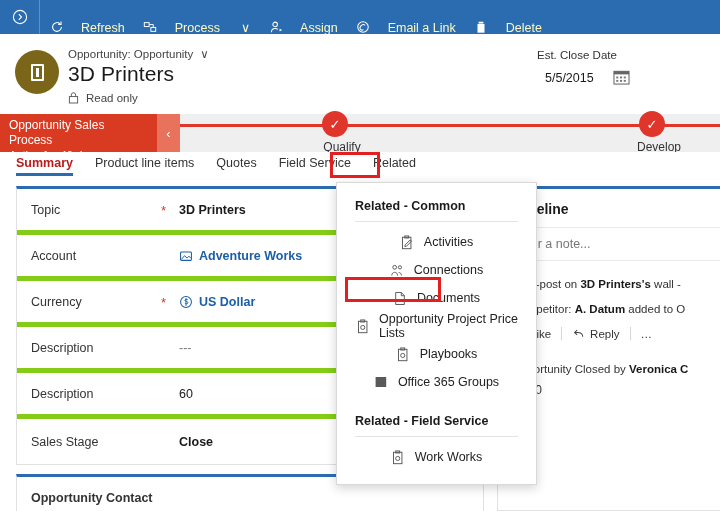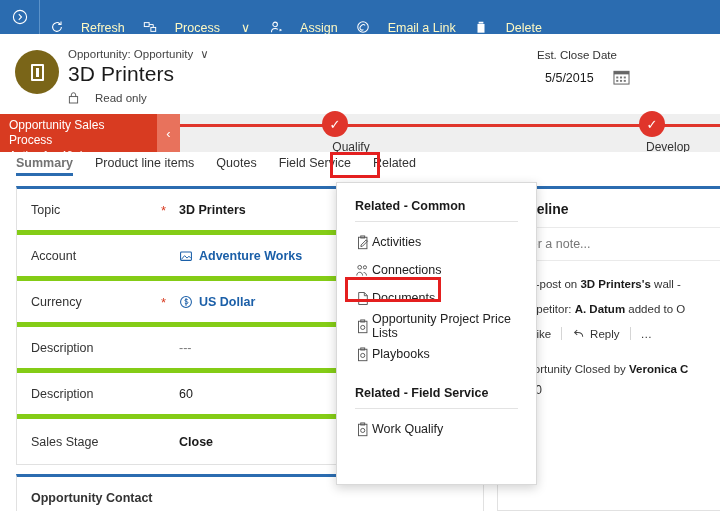--- a/index.html
+++ b/index.html
@@ -54,21 +54,21 @@
   .rec-entity {
     position: absolute; left: 68px; top: 13px;
     font-size: 11.5px; color: #444; display: flex; align-items: center; gap: 7px;
   }
   .rec-title {
     position: absolute; left: 68px; top: 28px;
     font-size: 21px; color: #1a1a1a; letter-spacing: .1px;
   }
   .rec-ro {
     position: absolute; left: 68px; top: 57px;
-    font-size: 11.5px; color: #444; display: flex; align-items: center; gap: 16px;
+    font-size: 11.5px; color: #444; display: flex; align-items: center; gap: 7px;
   }
   .hdr-right { position: absolute; right: 16px; top: 13px; width: 200px; height: 52px; }
   .hdr-right .hl { position:absolute; left: 66px; top: 2px; font-size: 11.5px; color: #333; margin-left: 35px; }
   .hdr-right .hv { position:absolute; left: 66px; top: 24px; font-size: 12.5px; color: #1a1a1a; margin-left: 43px; }
   .hdr-right .cal { position:absolute; right: 6px; top: 22px; }
 
   
   .bpf {
     position: absolute; top: 114px; left: 0; width: 720px; height: 38px;
     background: #efefef;
@@ -91,36 +91,36 @@
   }
   .bpf-stage { position: absolute; top: 0; width: 120px; text-align: center; }
   .bpf-stage .dot {
     position: absolute; left: 50%; top: -3px; margin-left: -13px;
     width: 26px; height: 26px; border-radius: 50%;
     background: #e0352b; color: #fff;
     display: flex; align-items: center; justify-content: center;
     font-size: 13px; line-height: 1;
   }
   .bpf-stage .nm {
-    position: absolute; left: 16px; top: 26px; width: 120px;
+    position: absolute; left: 7px; top: 26px; width: 120px;
     font-size: 12px; color: #333;
   }
 
   
   .tabbar {
     position: absolute; top: 152px; left: 0; width: 720px; height: 30px;
     background: #ffffff;
     display: flex; align-items: flex-start;
     padding-left: 16px;
   }
   .tab {
     font-size: 12.5px; color: #333; padding: 4px 11px 0 0; margin-right: 11px;
     position: relative; white-space: nowrap;
   }
-  .tab.active { color: #737373; font-weight: bold; }
+  .tab.active { color: #b91c1c; font-weight: bold; }
   .tab.active::after {
     content:""; position:absolute; left: 0; right: 11px; bottom: -6px;
     height: 3px; background: #2b6cb0;
   }
   .tab.boxed { color:#333; }
   .hl-box-tab {
     position: absolute; left: 330px; top: 152px;
     width: 50px; height: 26px;
     border: 3px solid #e41f1f; background: transparent; z-index: 30;
   }
@@ -174,22 +174,22 @@
     background: #ffffff; border: 1px solid #d9d9d9;
     box-shadow: 0 3px 10px rgba(0,0,0,.18);
     z-index: 20;
   }
   .fly-group {
     font-size: 12.5px; font-weight: bold; color: #1a1a1a;
     padding: 16px 16px 8px 18px;
   }
   .fly-rule { height: 1px; background: #e3e3e3; margin: 0 18px 6px 18px; }
   .fly-item {
-    display: flex; align-items: center; gap: 2px;
-    height: 28px; padding: 0 18px; font-size: 12.5px; color: #222;
+    display: flex; align-items: center; gap: 9px;
+    height: 28px; padding: 0 18px; font-size: 12.5px; color: #222; justify-content: center;
   }
   .fly-item .fi { width: 15px; height: 15px; display:flex; align-items:center; justify-content:center; flex: 0 0 15px; }
   .hl-box-doc {
     position: absolute; left: 345px; top: 277px;
     width: 96px; height: 25px;
     border: 3px solid #e41f1f; background: transparent; z-index: 25;
   }
   svg { display: block; }
 </style>
 </head>
@@ -500,31 +500,39 @@
       <span class="fi">
         <svg width="14" height="15" viewBox="0 0 14 16">
             <rect x="2.2" y="2.4" width="9" height="12.2" fill="none" stroke="#555" stroke-width="1"></rect>
             <rect x="4.6" y="1" width="4.2" height="2.2" fill="none" stroke="#555" stroke-width="1"></rect>
             <circle cx="6.7" cy="9" r="2.2" fill="none" stroke="#555" stroke-width="1"></circle>
           </svg>
       </span>
       <span>Playbooks</span>
     </div>
 
+    <div class="fly-item">
+      <span class="fi">
+        <svg width="14" height="14" viewBox="0 0 14 14">
+            <rect x="1.6" y="2" width="10.6" height="10" fill="#595959"></rect>
+          </svg>
+      </span>
+      <span>Office 365 Groups</span>
+    </div>
 
     <div class="fly-group" style="padding-top:18px;">Related - Field Service</div>
     <div class="fly-rule"></div>
 
     <div class="fly-item">
       <span class="fi">
         <svg width="14" height="15" viewBox="0 0 14 16">
             <rect x="2.2" y="2.4" width="9" height="12.2" fill="none" stroke="#555" stroke-width="1"></rect>
             <rect x="4.6" y="1" width="4.2" height="2.2" fill="none" stroke="#555" stroke-width="1"></rect>
             <circle cx="6.7" cy="9" r="2.2" fill="none" stroke="#555" stroke-width="1"></circle>
           </svg>
       </span>
-      <span>Work Qualify</span>
+      <span>Work Works</span>
     </div>
   </div>
 
   <div class="hl-box-doc"></div>
 
 </div>
 
 </body></html>

